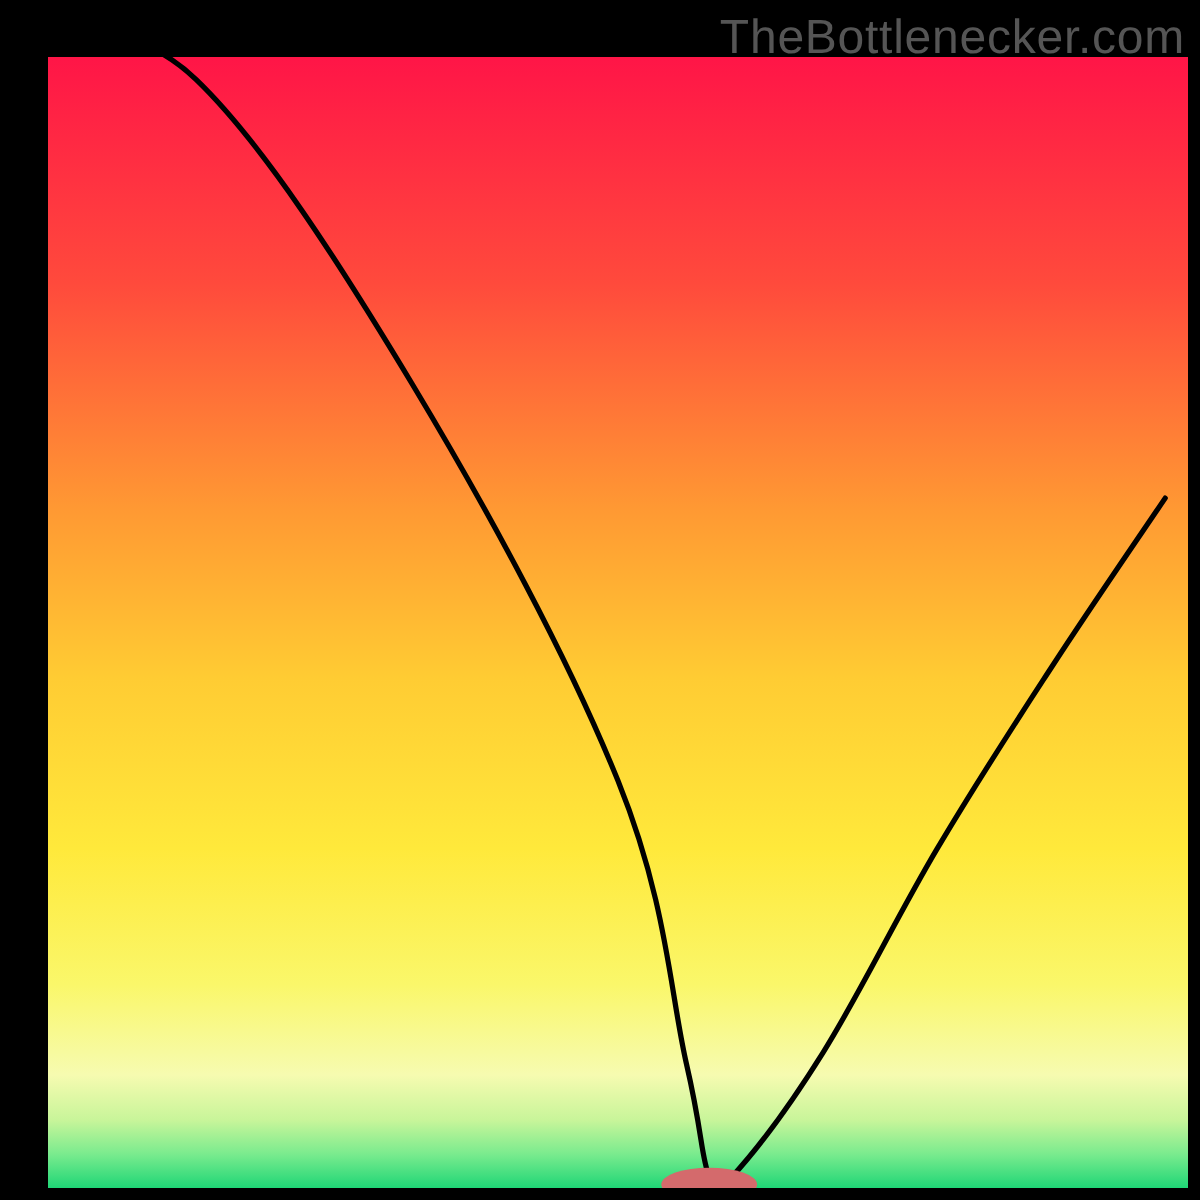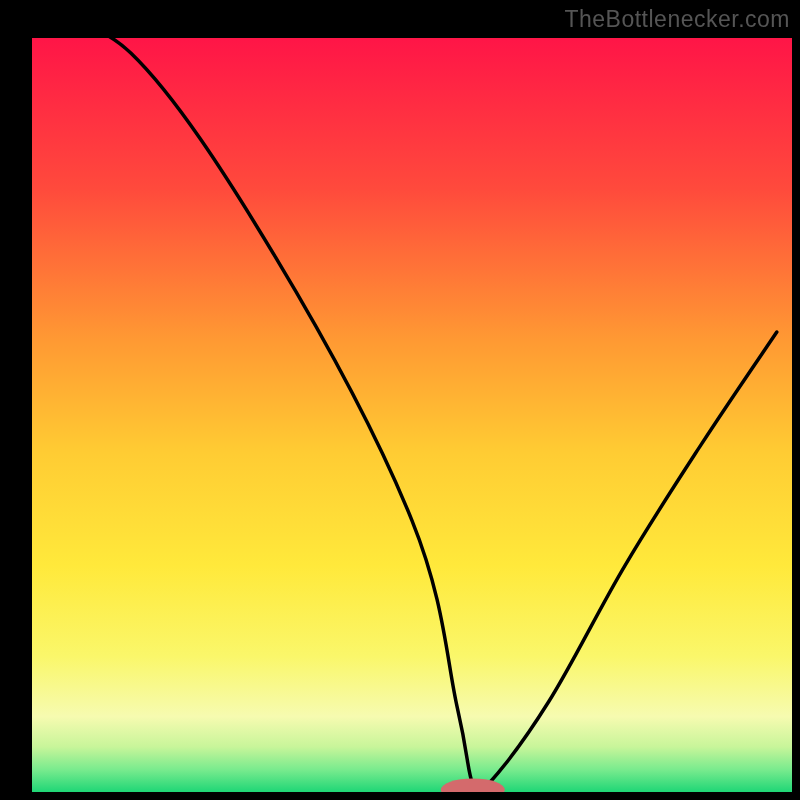--- a/index.html
+++ b/index.html
@@ -13,21 +13,21 @@
     width: 800px;
     height: 800px;
     position: relative;
     background: #000;
   }
   .watermark {
     position: absolute;
     top: 6px;
     right: 10px;
     font-family: Arial, Helvetica, sans-serif;
-    font-size: 23px;
+    font-size: 32px;
     font-weight: 500;
     color: #555;
     z-index: 3;
     text-align: right;
     letter-spacing: 0.5px;
   }
   svg.chart {
     position: absolute;
     left: 0;
     top: 0;

